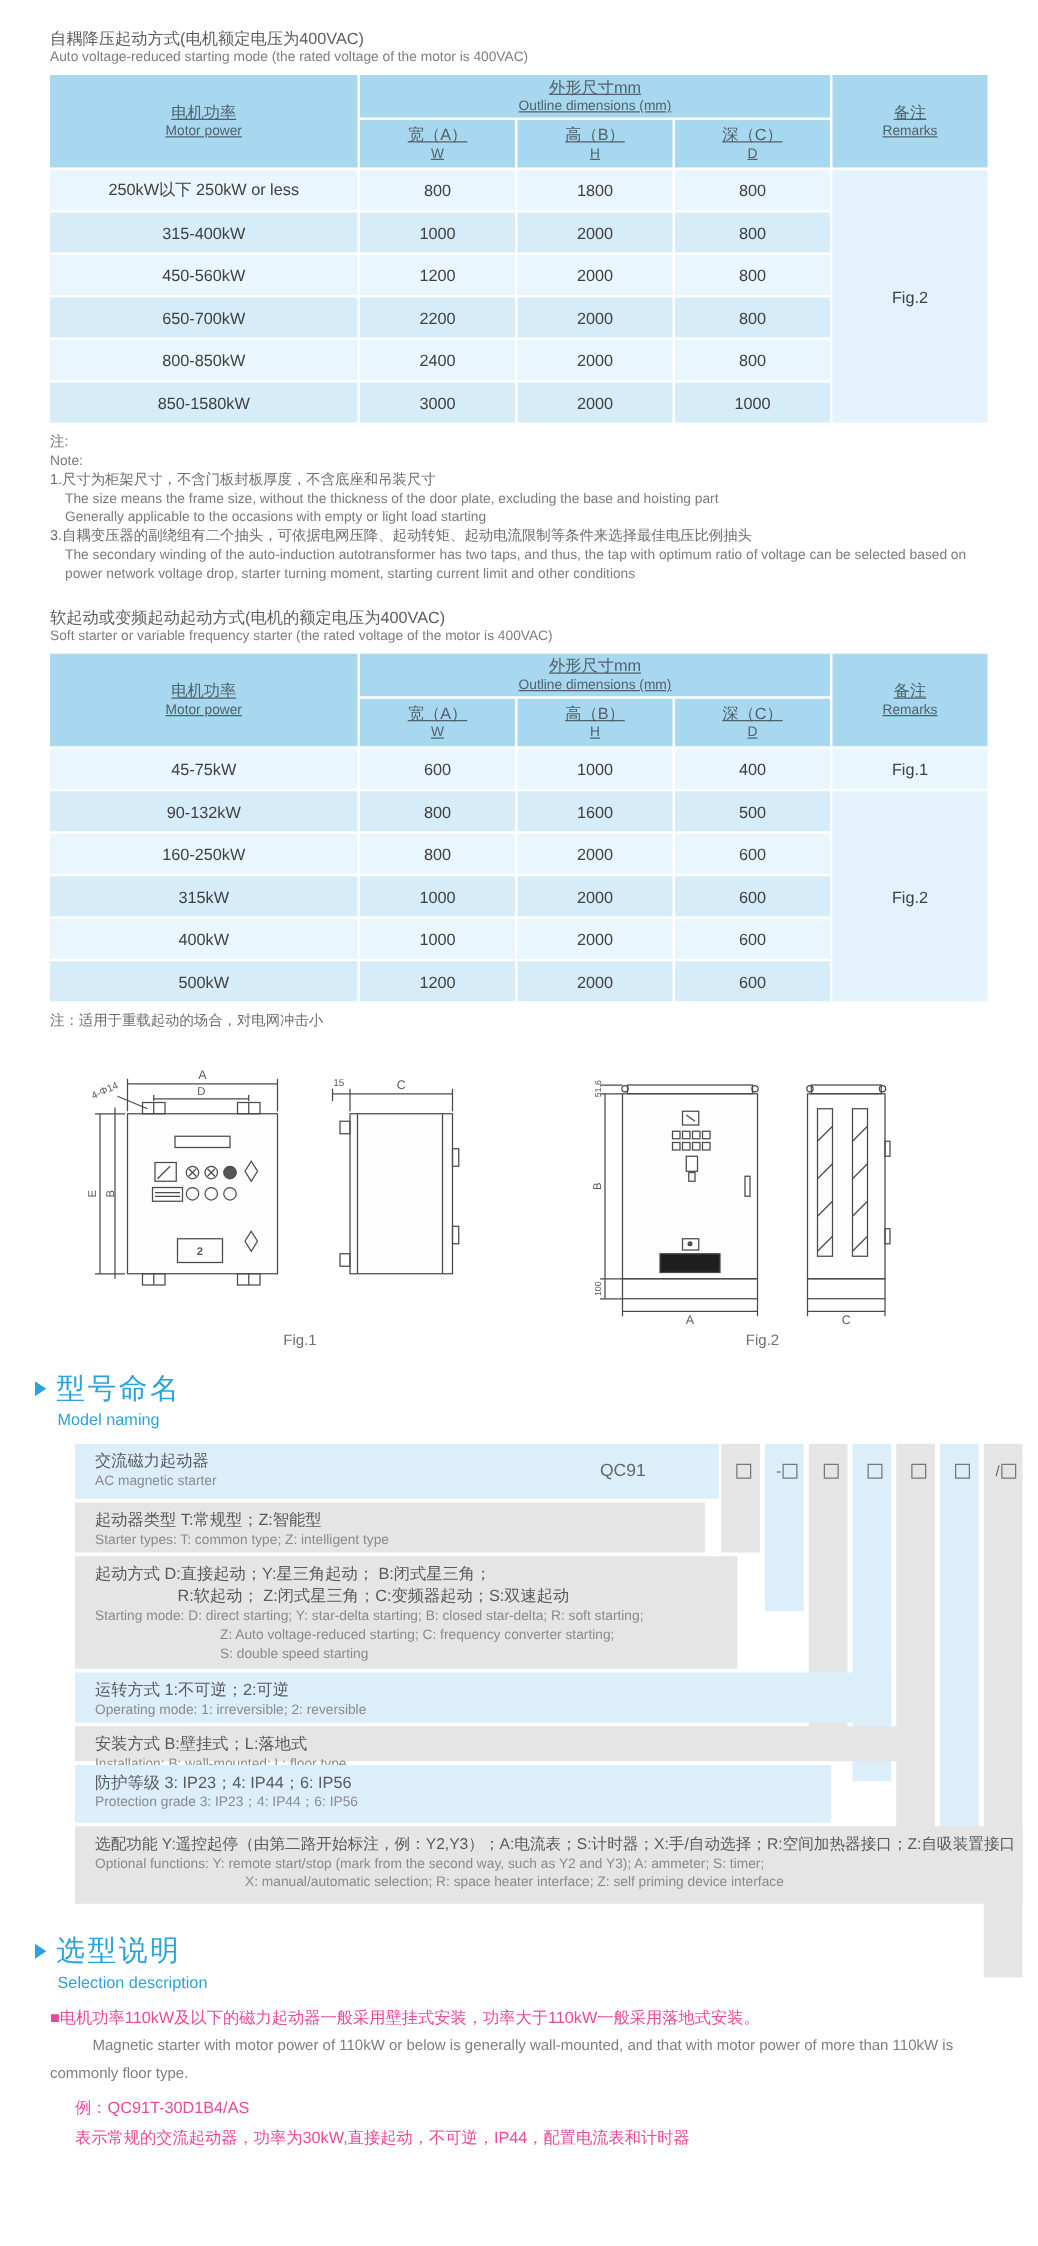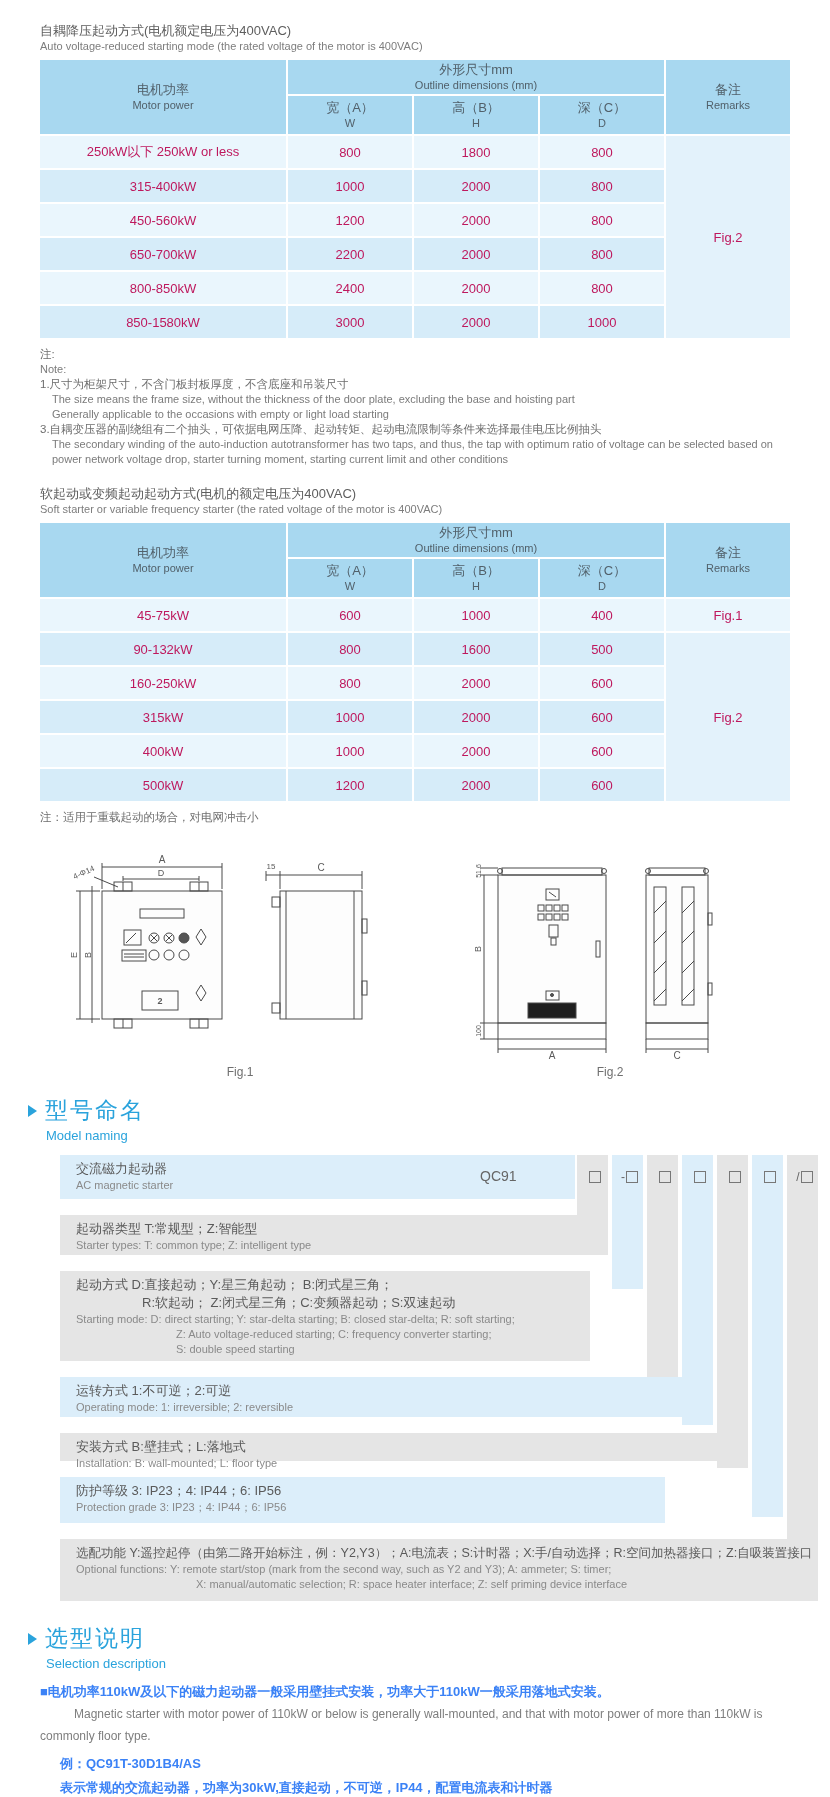--- a/index.html
+++ b/index.html
@@ -8,27 +8,27 @@
   .page { padding:22px 40px 0 40px; position:relative; }
 
   
   .tbl-title-zh { font-size:13px; color:#5e5e5e; line-height:17px; }
   .tbl-title-en { font-size:11px; color:#7d7d7d; line-height:15px; margin-bottom:6px; }
 
   
   .dim-table { display:grid; grid-template-columns:246px 124px 124px 124px 124px;
                grid-template-rows:34px 38px repeat(6,32px); gap:2px; width:750px; background:#fff; }
   .cell { display:flex; flex-direction:column; justify-content:center; align-items:center; text-align:center; }
-  .hdr  { background:#a8d8f0; color:#51606a; }
+  .hdr  { background:#a8d8f0; color:#51606a;text-decoration:underline; }
   .hdr .zh { font-size:13px; line-height:16px; }
   .hdr .en { font-size:11px; line-height:14px; }
   .rowA { background:#eaf6fd; }
   .rowB { background:#d6ecf9; }
   .remspan { background:#e3f2fb; }
-  .dcell { font-size:13px; color:#be185d; }
+  .dcell { font-size:13px; color:#404040; }
 
   
   .notes { margin-top:9px; font-size:11px; color:#7b7b7b; line-height:15px; width:750px; }
   .notes .zh { color:#6e6e6e; font-size:11.5px; }
   .notes .en { margin-left:12px; }
   .sp18 { height:18px; }
 
   
   .figs { display:flex; justify-content:center; align-items:flex-end; gap:30px; margin-top:18px; }
   .figblock { display:flex; flex-direction:column; align-items:center; }
@@ -37,37 +37,37 @@
 
   
   .sec-title { display:flex; align-items:center; gap:8px; margin-left:-12px; }
   .tri { width:0; height:0; border-left:9px solid #2aa3dc; border-top:6px solid transparent; border-bottom:6px solid transparent; }
   .sec-zh { font-size:23px; color:#2aa3dc; letter-spacing:2px; }
   .sec-en { font-size:13px; color:#2aa3dc; margin:2px 0 0 6px; }
 
   
   .naming { position:relative; width:758px; margin:12px 0 0 20px; }
   .stripe { position:absolute; top:0; width:31px; z-index:0; }
-  .nrow { position:relative; z-index:1; margin-bottom:16px; padding:5px 0 0 16px; }
+  .nrow { position:relative; z-index:1; margin-bottom:3px; padding:5px 0 0 16px; }
   .nrow .zh { font-size:13px; color:#5a5a5a; line-height:18px; white-space:nowrap; }
   .nrow .en { font-size:11px; color:#8a8a8a; line-height:15px; white-space:nowrap; }
   .cGray { background:#e5e5e5; }
   .cBlue { background:#dceefa; }
   .qc { position:absolute; left:420px; top:13px; font-size:14px; color:#666; z-index:2; }
   .boxes { position:absolute; left:517px; top:0; height:44px; display:flex; z-index:2; }
   .boxitem { width:35px; height:44px; display:flex; align-items:center; justify-content:center; gap:1px; }
   .boxitem .pfx { font-size:12px; color:#666; }
   .sqbox { width:12px; height:12px; border:1px solid #777; background:transparent; }
   .ind66 { margin-left:66px; }
   .ind100 { margin-left:100px; }
   .ind120 { margin-left:120px; }
 
   
   .sel-body { margin-top:10px; }
-  .sel-p-zh { font-size:13px; color:#3b82f6; line-height:22px; margin-top:6px;font-weight:bold; }
+  .sel-p-zh { font-size:13px; color:#ec4899; line-height:22px; margin-top:6px; }
   .sel-p-en { font-size:12px; color:#7e7e7e; line-height:22px; }
   .indent1 { text-indent:34px; }
   .ml20 { margin-left:20px; }
 </style>
 </head>
 <body>
 
 <div class="page">
 
   <div class="tbl-title-zh">自耦降压起动方式(电机额定电压为400VAC)</div>
@@ -403,21 +403,21 @@
       <div class="boxitem">
           <span class="pfx">/</span>
           <span class="sqbox"></span>
         </div>
     </div>
 
     <div class="nrow cBlue" style="width:515px; height:44px">
       <div class="zh">交流磁力起动器</div>
       <div class="en">AC magnetic starter</div>
     </div>
-    <div class="nrow cGray" style="width:548px; height:40px">
+    <div class="nrow cGray" style="width:504px; height:40px">
       <div class="zh">起动器类型 T:常规型；Z:智能型</div>
       <div class="en">Starter types: T: common type; Z: intelligent type</div>
     </div>
     <div class="nrow cGray" style="width:530px; height:90px">
       <div class="zh">起动方式 D:直接起动；Y:星三角起动；  B:闭式星三角；</div>
       <div class="zh ind66">R:软起动；  Z:闭式星三角；C:变频器起动；S:双速起动</div>
       <div class="en">Starting mode: D: direct starting; Y: star-delta starting; B: closed star-delta; R: soft starting;</div>
       <div class="en ind100">Z: Auto voltage-reduced starting; C: frequency converter starting;</div>
       <div class="en ind100">S: double speed starting</div>
     </div>

